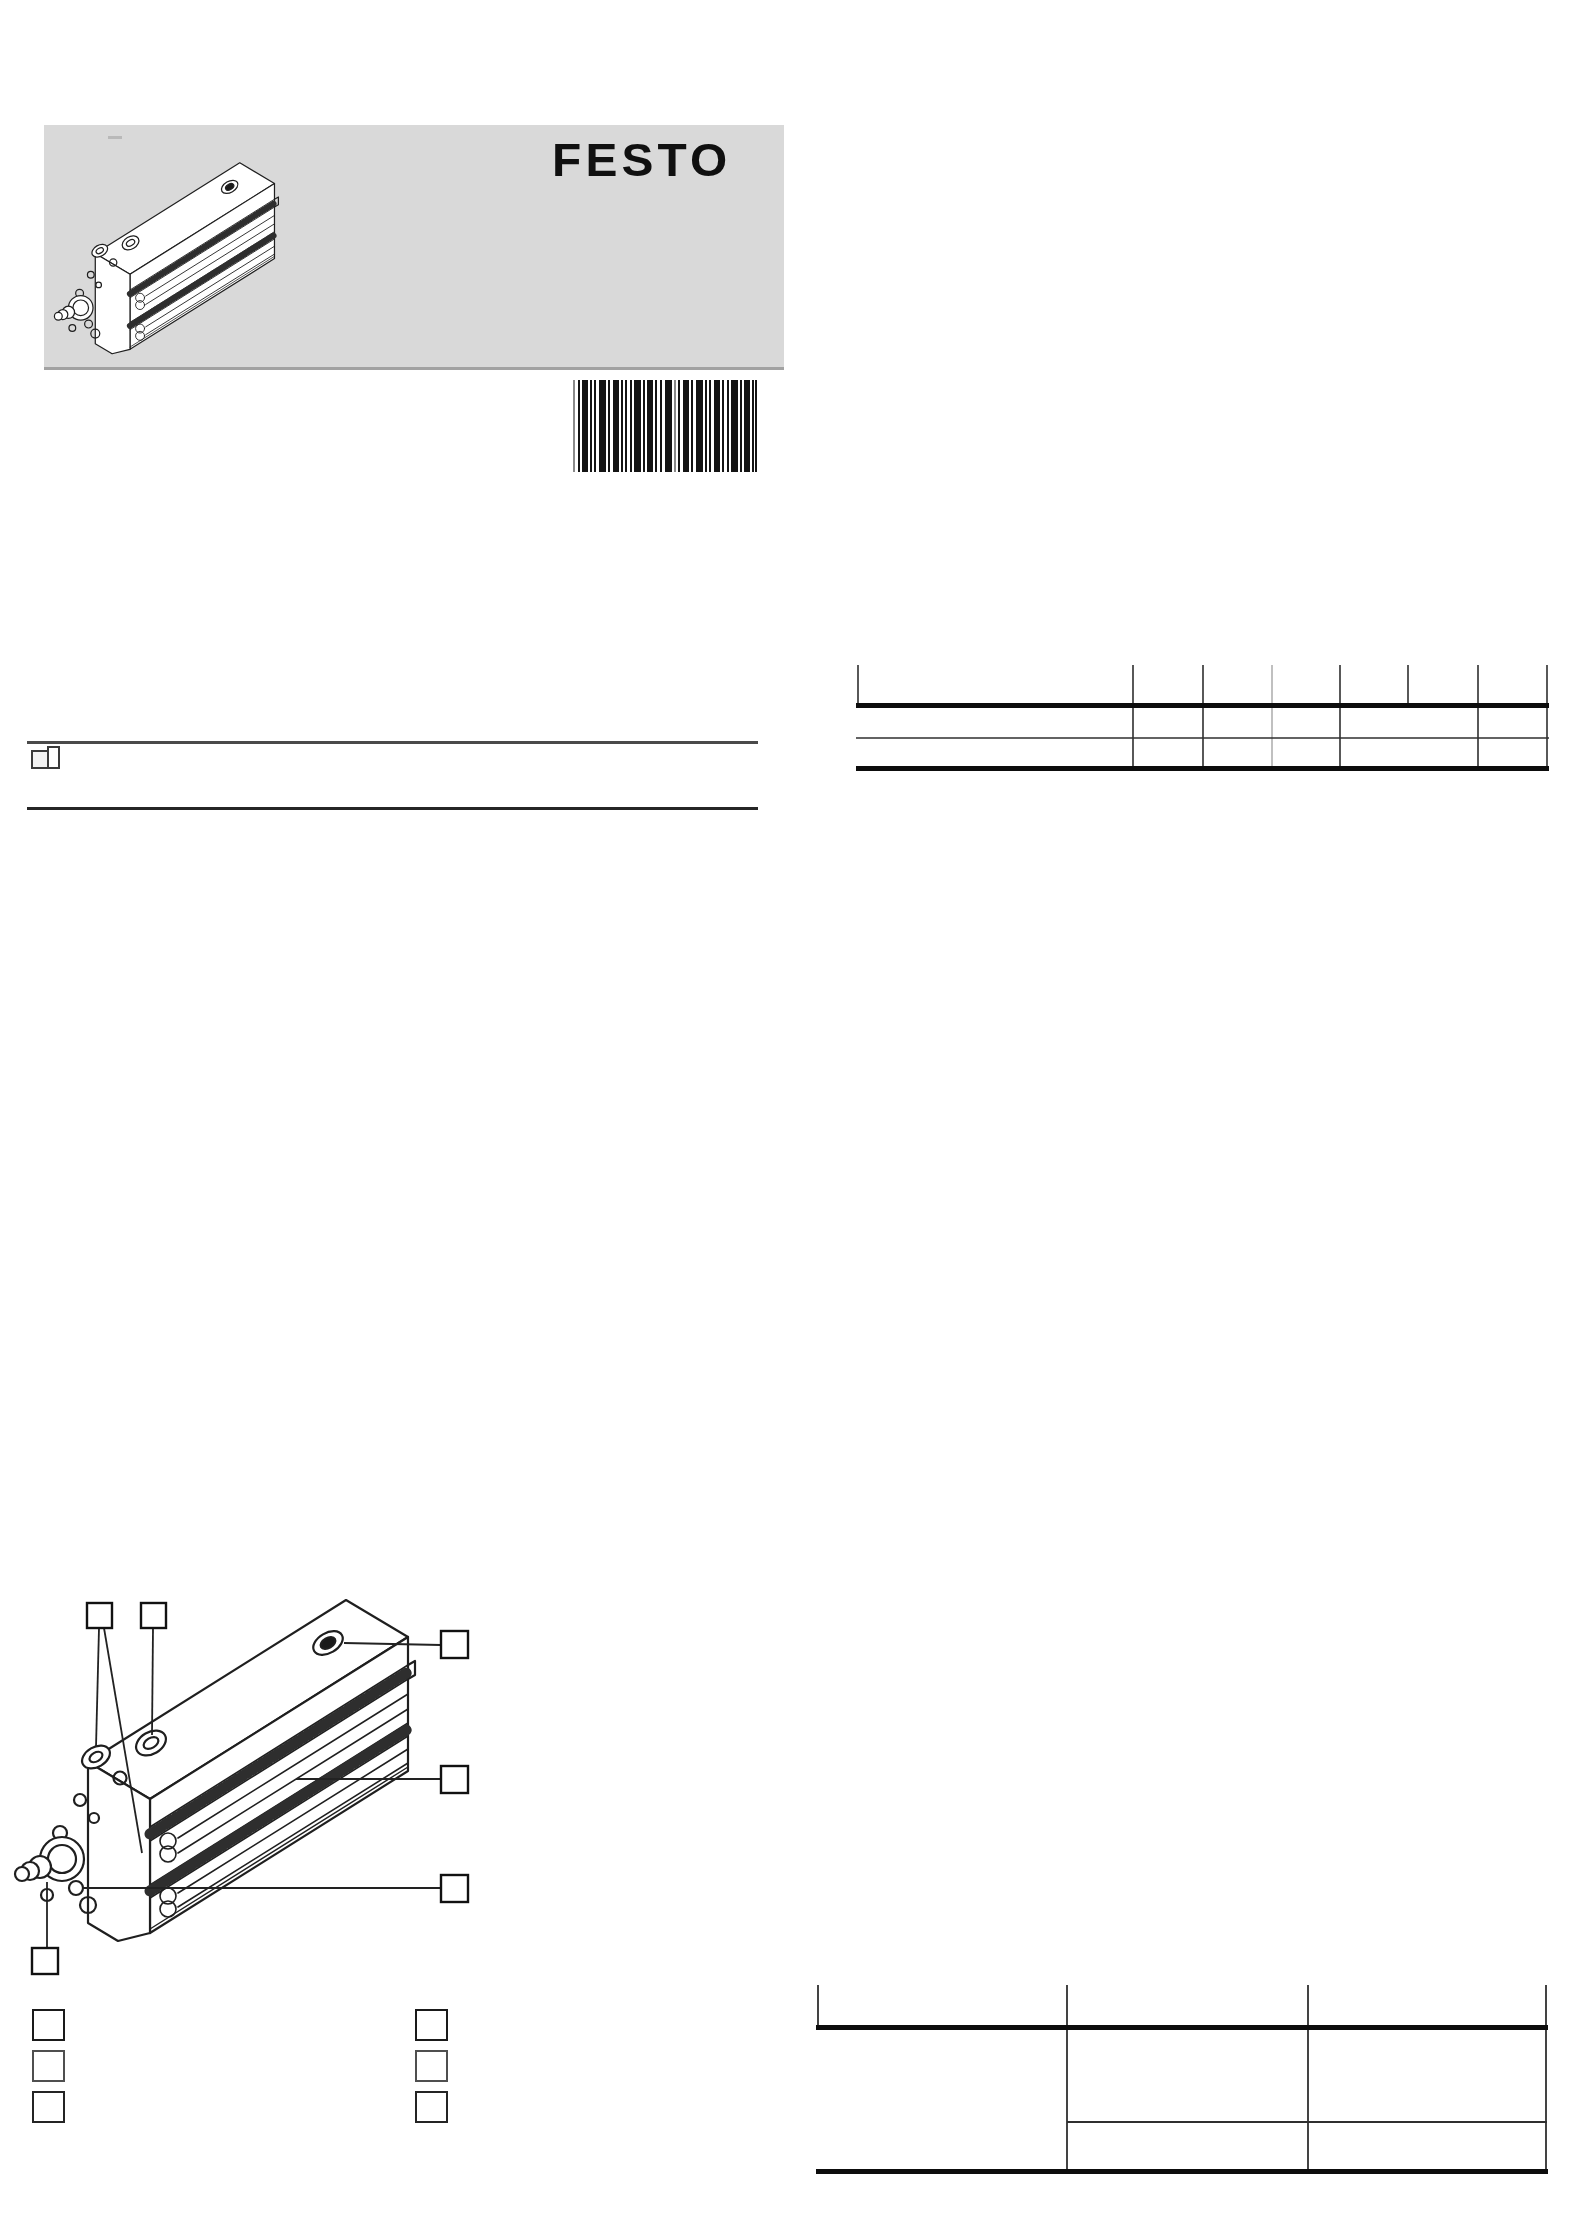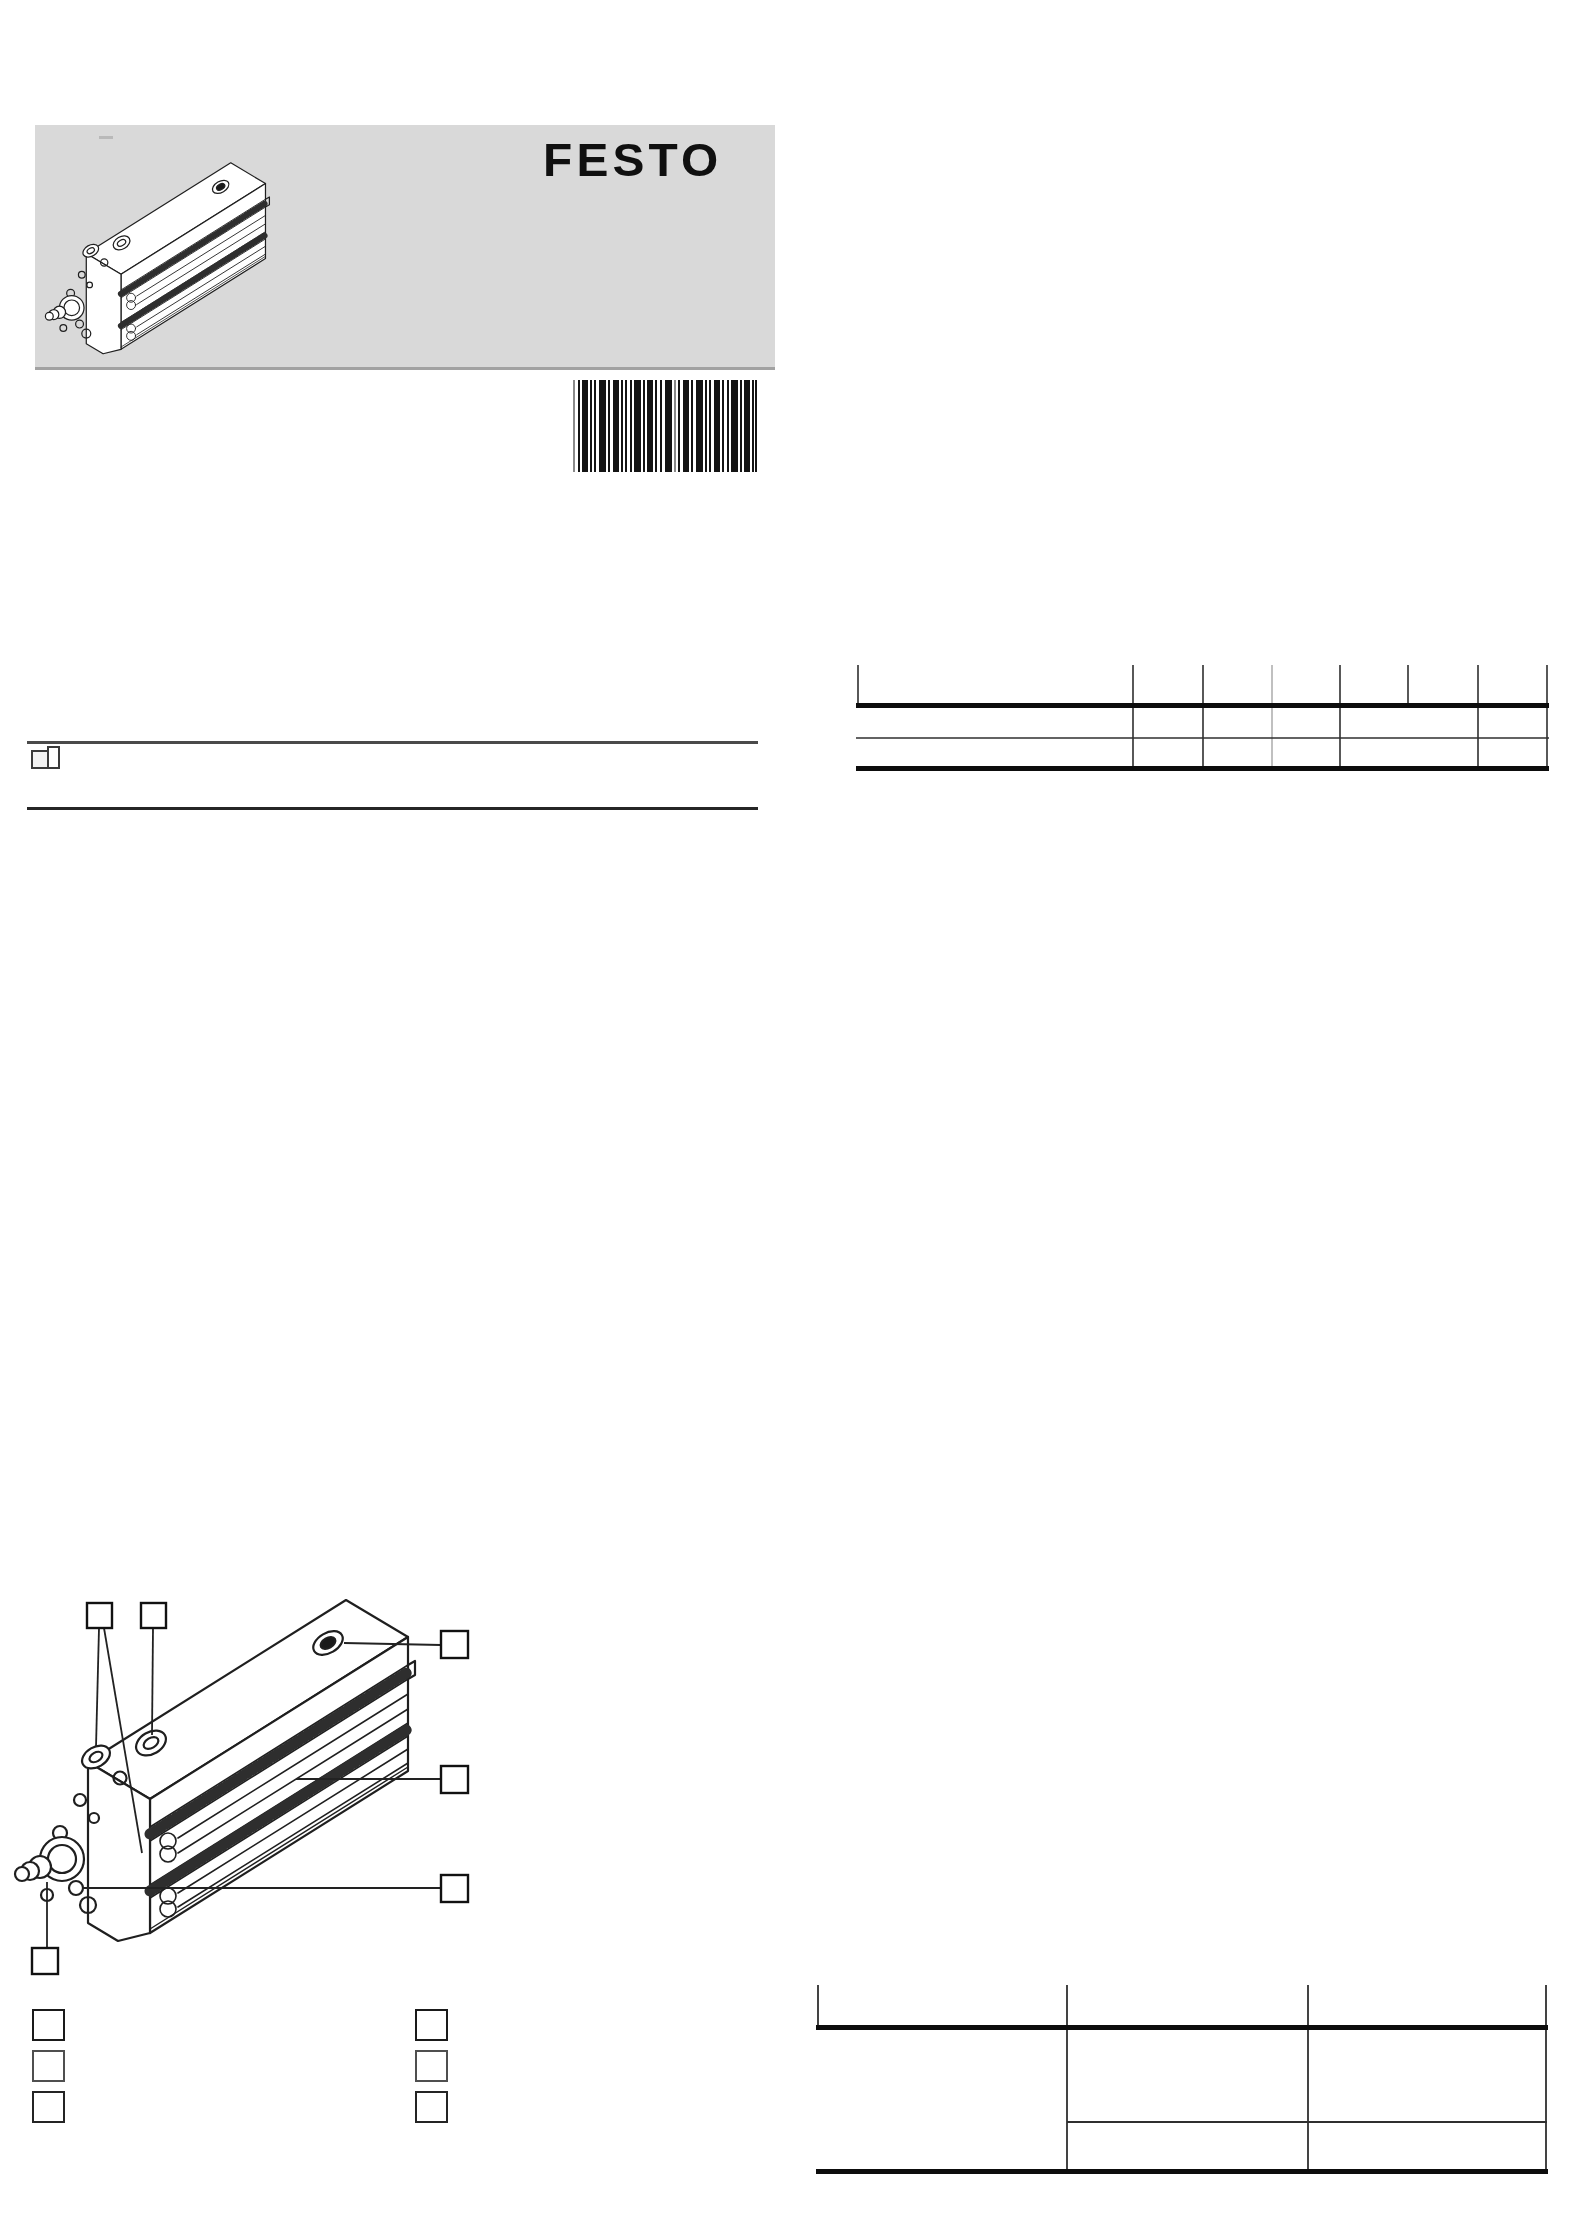--- a/index.html
+++ b/index.html
@@ -3,21 +3,21 @@
 <meta charset="utf-8">
 <style>
   html,body{margin:0;padding:0;background:#888;}
   .page{
     position:relative;width:1575px;height:2228px;background:#ffffff;
     font-family:"Liberation Sans", sans-serif;overflow:hidden;margin:0 auto;
   }
   .abs{position:absolute;}
   
   .hero-panel{
-    left:35px;top:125px;width:740px;height:242px;
+    left:44px;top:125px;width:740px;height:242px;
     background:#d9d9d9;border-bottom:3px solid #a2a2a2;
   }
   .logo{
     position:absolute;left:508px;top:8px;
     font-weight:bold;font-size:46px;letter-spacing:4px;color:#101010;
     transform:scaleX(1.04);transform-origin:left top;white-space:nowrap;
   }
   .scan-dash{position:absolute;left:64px;top:11px;width:14px;height:3px;background:#b9b9b9;}
   
   .rule{left:27px;width:731px;}

